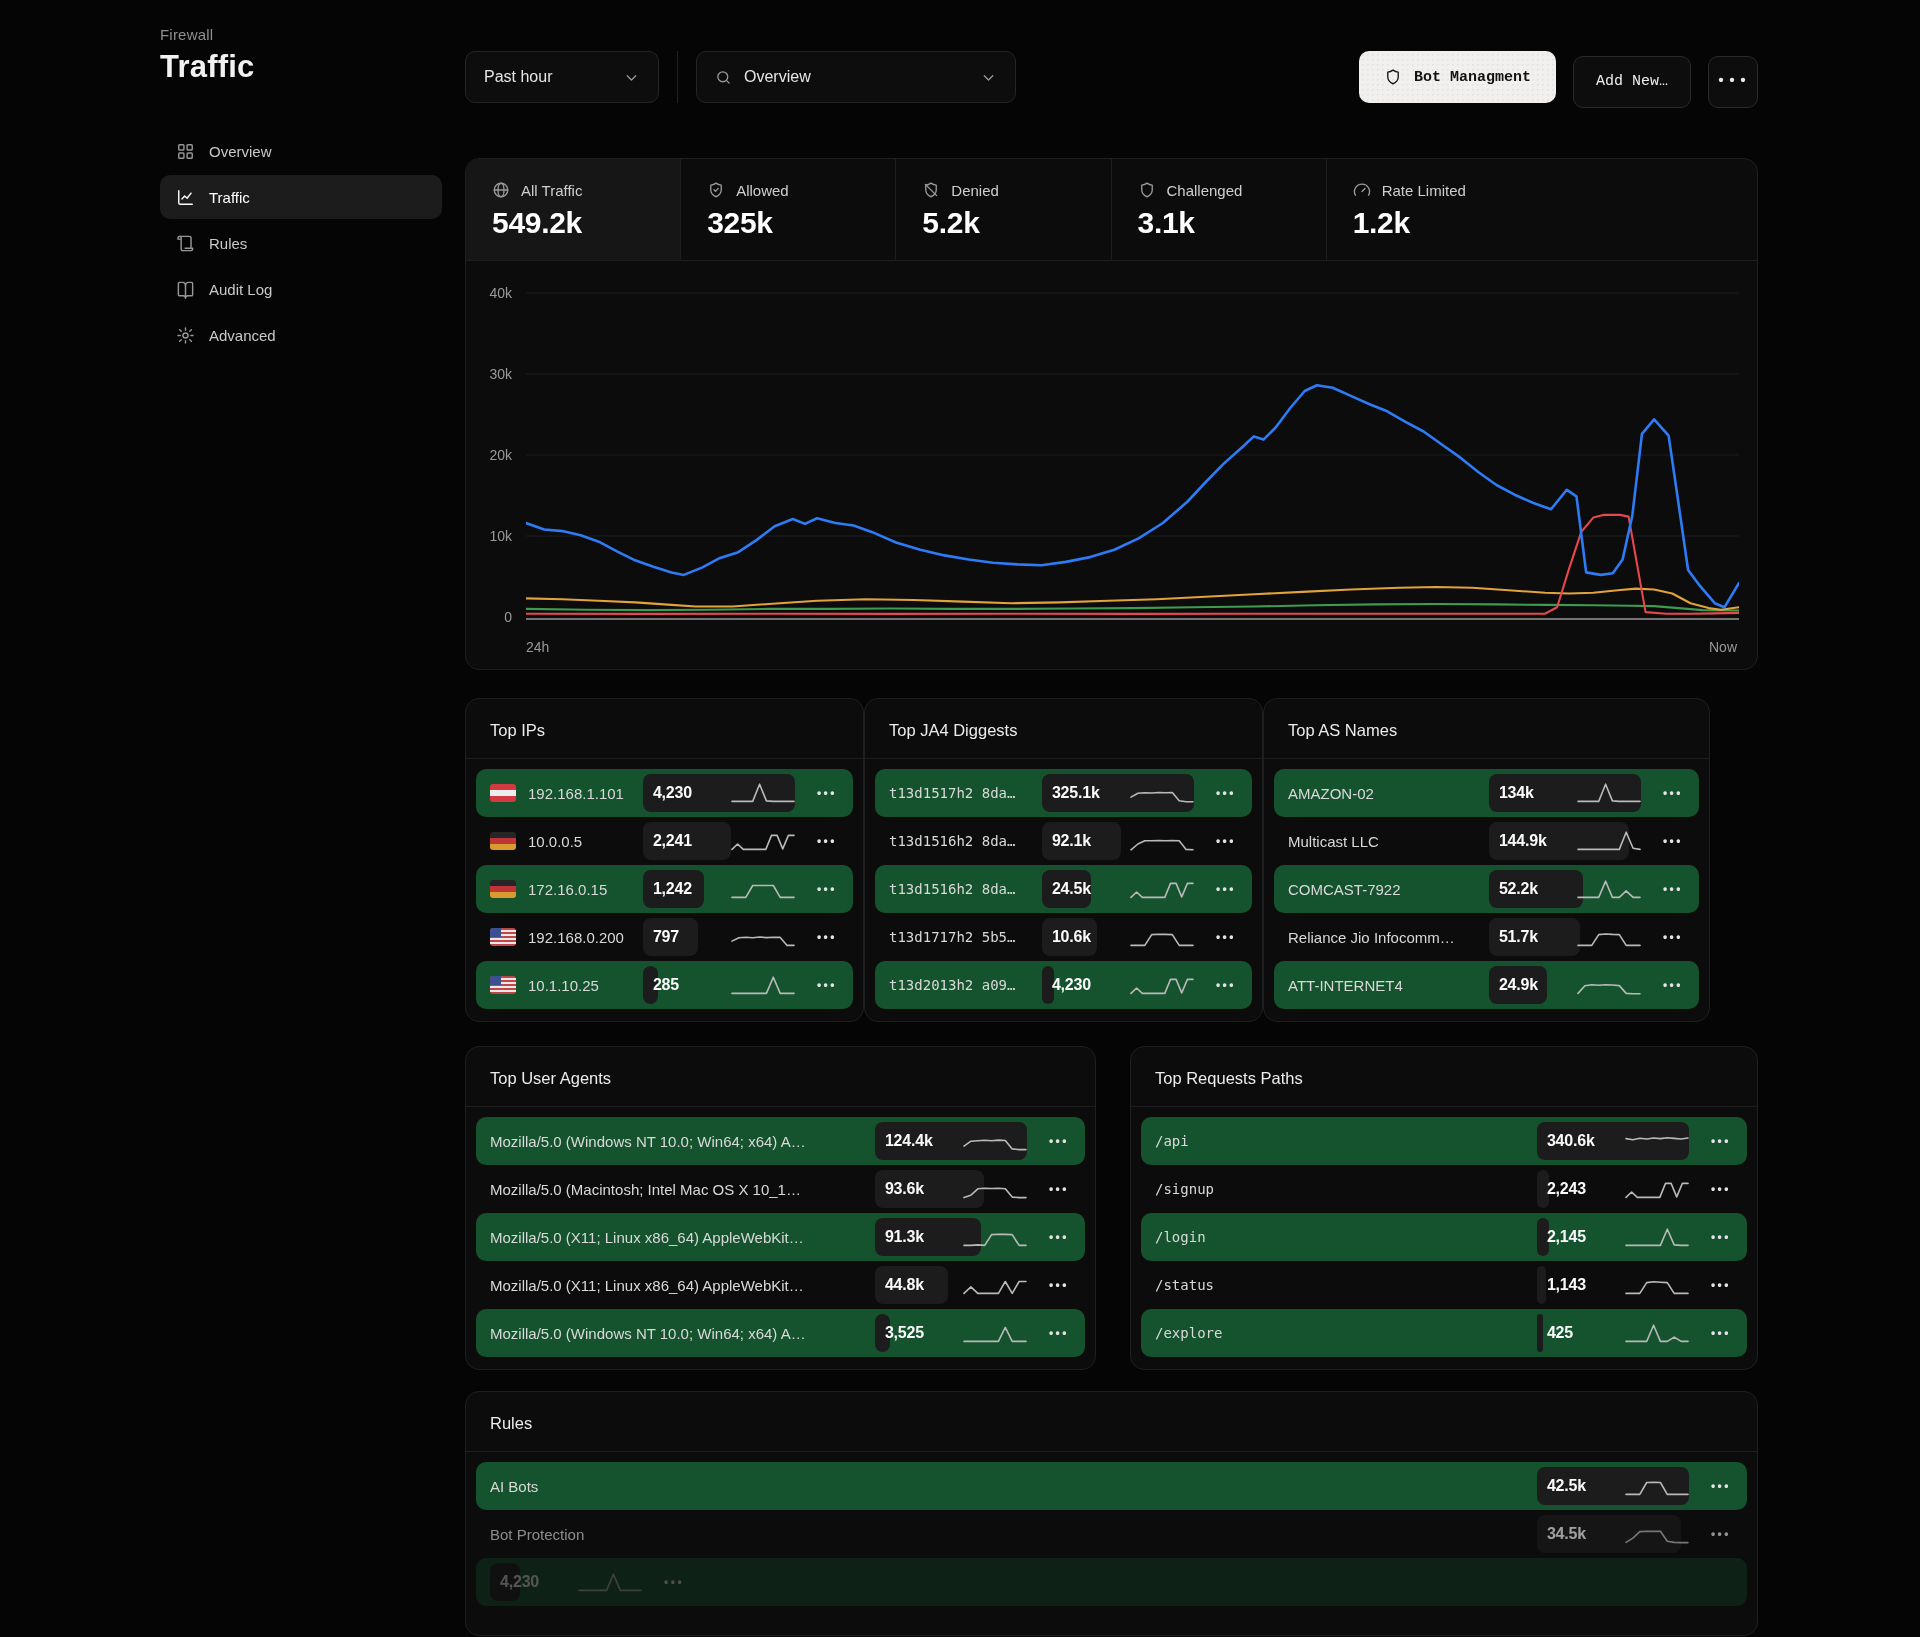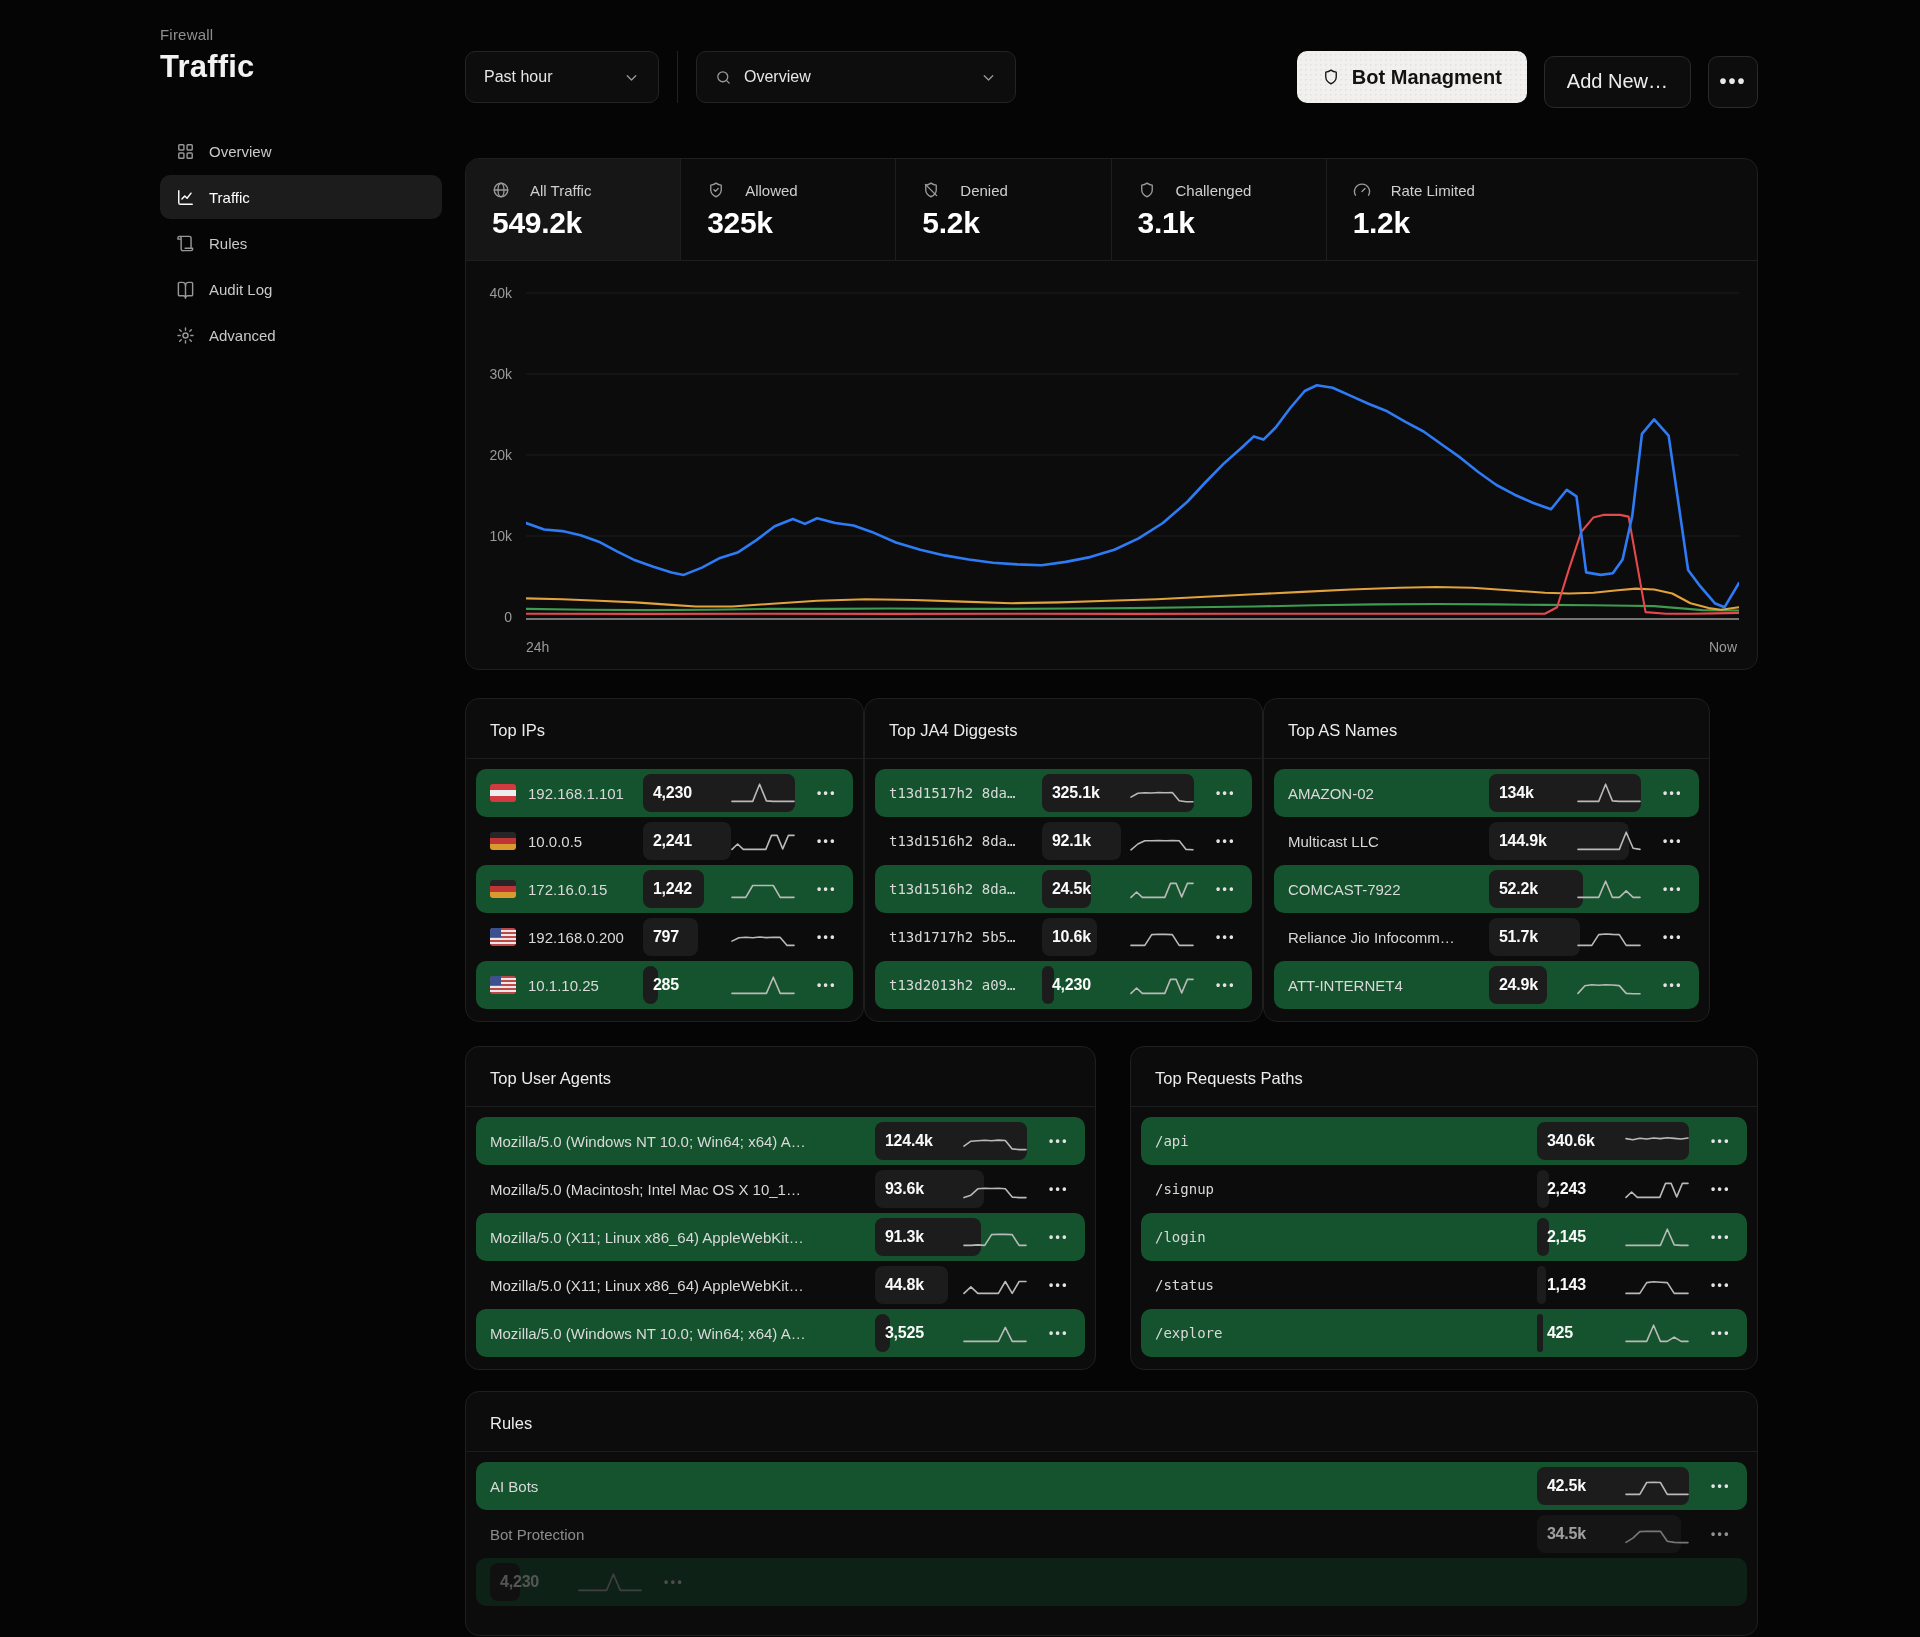--- a/index.html
+++ b/index.html
@@ -31,39 +31,39 @@
     font-size:16px; color:#e6e6e6; cursor:pointer;
   }
   .select svg { width:17px; height:17px; stroke:#9a9a9a; }
   .select .chev { margin-left:auto; }
   .sel-time { width:194px; }
   .sel-view { width:320px; }
   .vdivider { width:1px; height:52px; background:#212121; margin:0 18px; }
   .toolbar-right { margin-left:auto; display:flex; align-items:center; gap:17px; }
   .btn {
     height:52px; border-radius:10px; display:flex; align-items:center; gap:12px;
-    font-size:20px; cursor:pointer; border:1px solid transparent;
-    font-family:Liberation Sans, sans-serif;
+    font-size:15px; cursor:pointer; border:1px solid transparent;
+    font-family:Liberation Mono, monospace;
   }
   .btn-light {
     background:#f1f0ee; color:#121212; padding:0 24px; font-weight:600;
     background-image:radial-gradient(rgba(0,0,0,.05) 1px, transparent 1px);
     background-size:5px 5px;
   }
   .btn-light svg { width:18px; height:18px; stroke:#161616; }
   .btn-dark { background:#0d0d0d; color:#ededed; border-color:#2a2a2a; padding:0 22px;margin-top:9px; }
   .btn-more { width:50px; justify-content:center; padding:0; color:#e8e8e8; letter-spacing:2px; font-weight:700; }
   
   .card { background:#0c0c0c; border:1px solid #1f1f1f; border-radius:14px; }
   .chart-card { margin-top:55px; }
   .stats { display:grid; grid-template-columns:repeat(6,1fr); border-bottom:1px solid #1e1e1e; }
   .stat { padding:22px 26px 20px; border-right:1px solid #1e1e1e; }
   .stat:last-child { border-right:none; }
   .stat.active { background:#161616; border-top-left-radius:14px; }
-  .stat-top { display:flex; align-items:center; gap:20px; font-size:15px; color:#cfcfcf; }
+  .stat-top { display:flex; align-items:center; gap:11px; font-size:15px; color:#cfcfcf; }
   .stat-top svg { width:18px; height:18px; stroke:#9a9a9a; }
   .stat-value { margin-top:7px; font-size:30px; font-weight:650; letter-spacing:-.3px; color:#fff; }
   .chart-body { padding:28px 18px 14px 0; }
   .plot { position:relative; height:340px; margin-left:60px; }
   .plot svg { position:absolute; inset:0; width:100%; height:100%; }
   .ylabels span { position:absolute; right:calc(100% + 14px); font-size:14px; color:#9a9a9a; transform:translateY(-50%); }
   .xlabels { display:flex; justify-content:space-between; margin:10px 2px 0 60px; font-size:14px; color:#9a9a9a; }
   
   .cards3 { display:grid; grid-template-columns:399px 399px 447px; margin-top:28px; }
   .cards2 { display:grid; grid-template-columns:631px 628px; gap:34px; margin-top:24px; }

